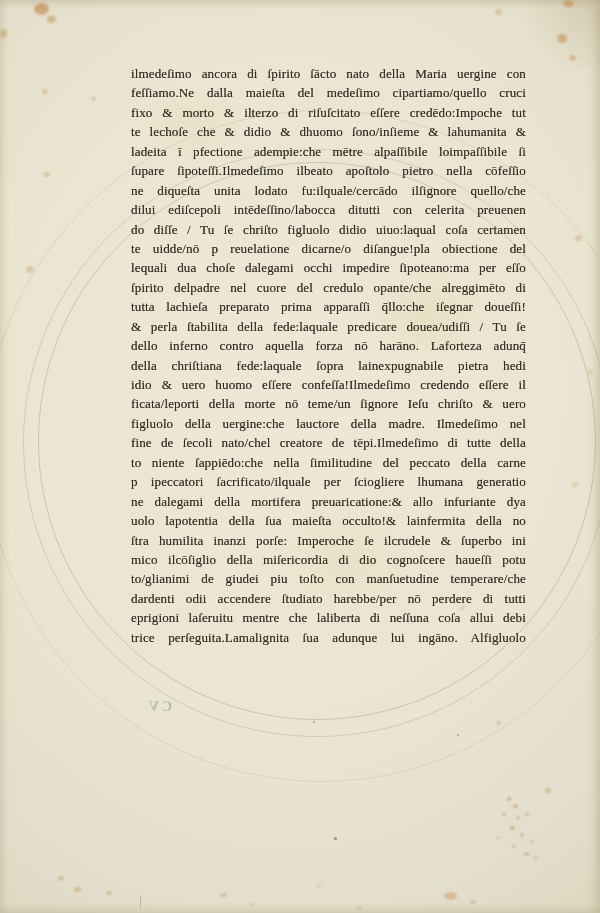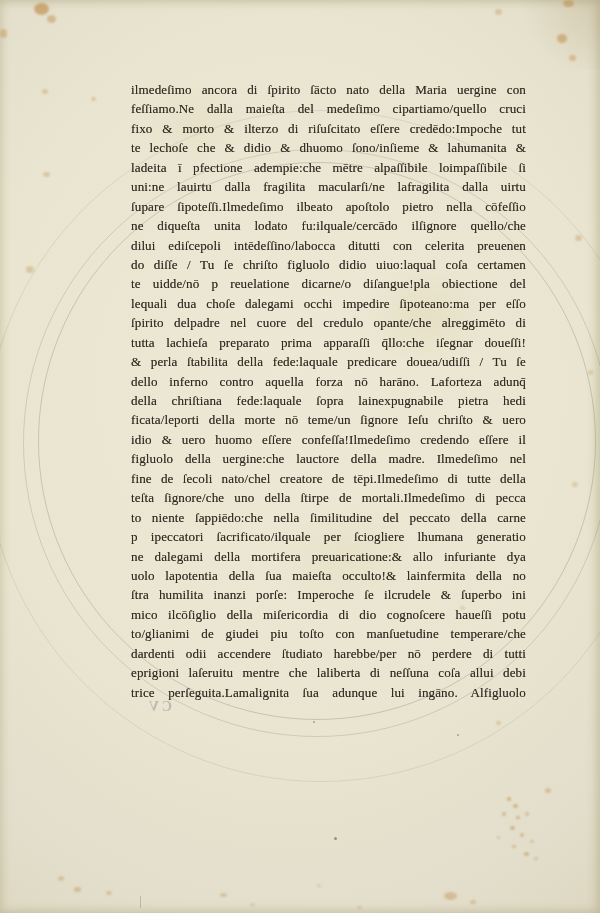--- a/index.html
+++ b/index.html
@@ -34,21 +34,21 @@
   .circle.c3{left:-15px;top:110px;width:670px;height:670px;border:1px solid rgba(110,122,100,0.16);}
   
   .cv-mark{
     position:absolute;left:128px;top:699px;width:44px;
     transform:scaleX(-1);
     font-size:14px;letter-spacing:3px;font-weight:bold;
     color:rgba(120,134,148,0.42);
   }
   
   .textblock{
-    position:absolute;left:131px;top:80px;width:395px;
+    position:absolute;left:131px;top:64px;width:395px;
     color:var(--ink,#312c23);
     font-size:13.1px;letter-spacing:0.1px;
   }
   .line{
     height:19.45px;line-height:19.45px;overflow:hidden;
     text-align:justify;
     text-shadow:0 0 0.4px rgba(49,44,35,0.55);
   }
   .line::after{content:"";display:inline-block;width:100%;height:0;}
   
@@ -71,37 +71,35 @@
   <div class="circle c3"></div>
 
   <div class="cv-mark">CV</div>
 
   <div class="textblock">
       <div class="line">ilmedeſimo ancora di ſpirito ſācto nato della Maria uergine con</div>
       <div class="line">feſſiamo.Ne dalla maieſta del medeſimo cipartiamo/quello cruci</div>
       <div class="line">fixo &amp; morto &amp; ilterzo di riſuſcitato eſſere credēdo:Impoche tut</div>
       <div class="line">te lechoſe che &amp; didio &amp; dhuomo ſono/inſieme &amp; lahumanita &amp;</div>
       <div class="line">ladeita ī pfectione adempie:che mētre alpaſſibile loimpaſſibile ſi</div>
-      <div class="line">uni:ne lauirtu dalla fragilita macularſi/ne lafragilita dalla uirtu</div>
       <div class="line">ſupare ſipoteſſi.Ilmedeſimo ilbeato apoſtolo pietro nella cōfeſſio</div>
       <div class="line">ne diqueſta unita lodato fu:ilquale/cercādo ilſignore quello/che</div>
       <div class="line">dilui ediſcepoli intēdeſſino/labocca ditutti con celerita preuenen</div>
       <div class="line">do diſſe / Tu ſe chriſto figluolo didio uiuo:laqual coſa certamen</div>
       <div class="line">te uidde/nō p reuelatione dicarne/o diſangue!pla obiectione del</div>
       <div class="line">lequali dua choſe dalegami occhi impedire ſipoteano:ma per eſſo</div>
       <div class="line">ſpirito delpadre nel cuore del credulo opante/che alreggimēto di</div>
       <div class="line">tutta lachieſa preparato prima apparaſſi q̄llo:che iſegnar doueſſi!</div>
       <div class="line">&amp; perla ſtabilita della fede:laquale predicare douea/udiſſi / Tu ſe</div>
       <div class="line">dello inferno contro aquella forza nō harāno. Laforteza adunq̄</div>
       <div class="line">della chriſtiana fede:laquale ſopra lainexpugnabile pietra hedi</div>
+      <div class="line">idio &amp; uero huomo eſſere confeſſa!Ilmedeſimo credendo eſſere il</div>
       <div class="line">ficata/leporti della morte nō teme/un ſignore Ieſu chriſto &amp; uero</div>
-      <div class="line">idio &amp; uero huomo eſſere confeſſa!Ilmedeſimo credendo eſſere il</div>
       <div class="line">figluolo della uergine:che lauctore della madre. Ilmedeſimo nel</div>
       <div class="line">fine de ſecoli nato/chel creatore de tēpi.Ilmedeſimo di tutte della</div>
-      <div class="line">teſta ſignore/che uno della ſtirpe de mortali.Ilmedeſimo di pecca</div>
       <div class="line">to niente ſappiēdo:che nella ſimilitudine del peccato della carne</div>
       <div class="line">p ipeccatori ſacrificato/ilquale per ſciogliere lhumana generatio</div>
       <div class="line">ne dalegami della mortifera preuaricatione:&amp; allo infuriante dya</div>
       <div class="line">uolo lapotentia della ſua maieſta occulto!&amp; lainfermita della no</div>
       <div class="line">ſtra humilita inanzi porſe: Imperoche ſe ilcrudele &amp; ſuperbo ini</div>
       <div class="line">mico ilcōſiglio della miſericordia di dio cognoſcere haueſſi potu</div>
       <div class="line">to/glianimi de giudei piu toſto con manſuetudine temperare/che</div>
       <div class="line">dardenti odii accendere ſtudiato harebbe/per nō perdere di tutti</div>
       <div class="line">eprigioni laſeruitu mentre che laliberta di neſſuna coſa allui debi</div>
       <div class="line">trice perſeguita.Lamalignita ſua adunque lui ingāno. Alfigluolo</div>

